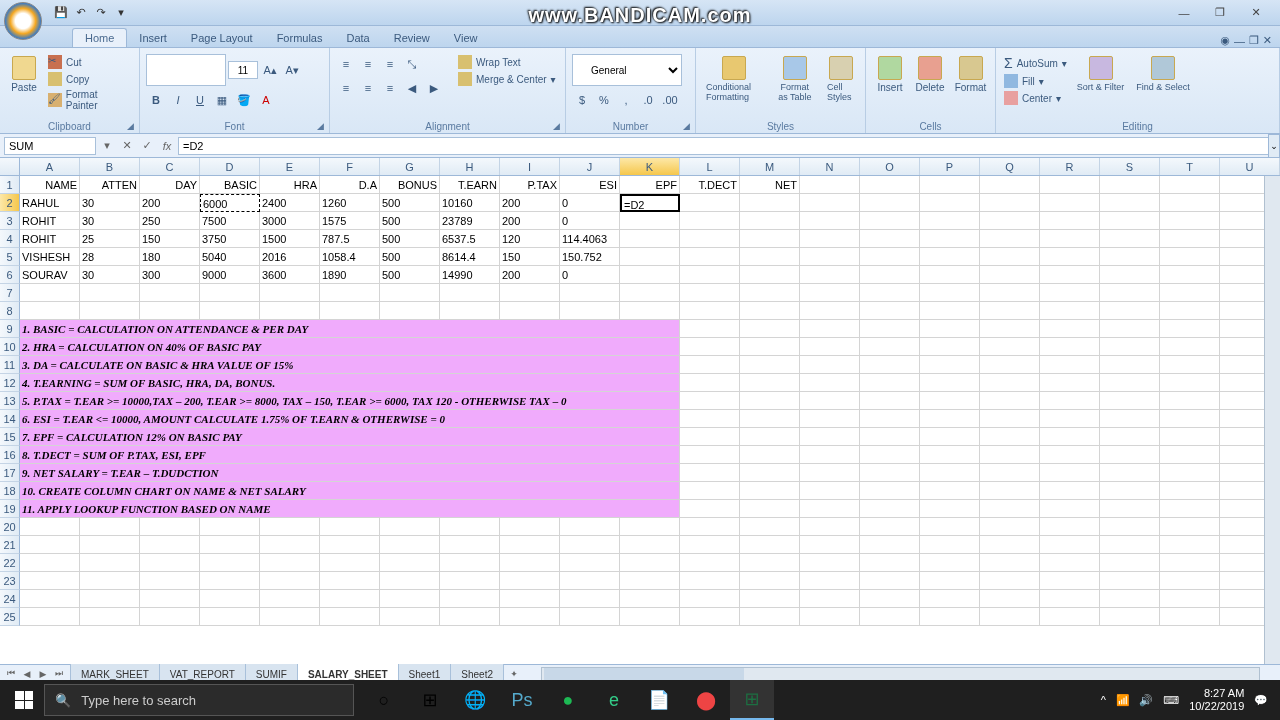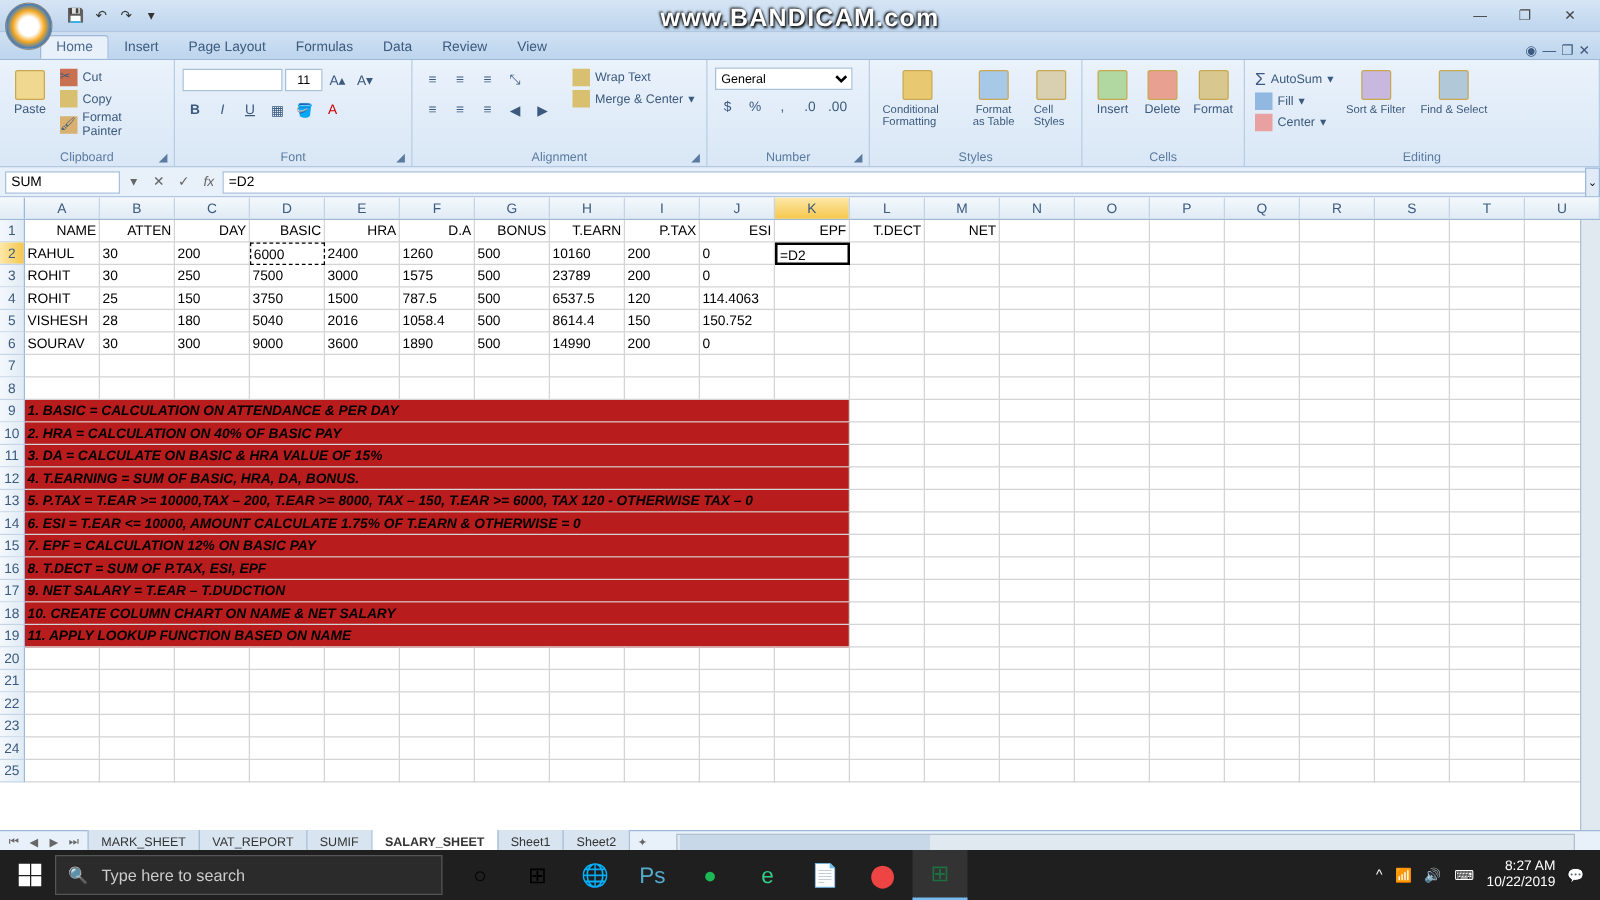--- a/index.html
+++ b/index.html
@@ -10,38 +10,38 @@
 
 
 .titlebar { height: 26px; background: linear-gradient(#d6e5f5, #bdd5ee); display: flex; align-items: center; padding: 0 4px; border-bottom: 1px solid #9db8d8; }
 .office-btn { width: 38px; height: 38px; background: radial-gradient(circle, #fff 30%, #f4a721 50%, #3b7bc4 70%); border-radius: 50%; position: absolute; top: 2px; left: 4px; z-index: 10; border: 1px solid #888; }
 .qat { margin-left: 48px; display: flex; gap: 2px; align-items: center; }
 .qat-btn { width: 18px; height: 18px; display: flex; align-items: center; justify-content: center; font-size: 11px; color: #333; }
 .win-controls { margin-left: auto; display: flex; gap: 8px; padding-right: 6px; }
 .win-btn { width: 28px; height: 18px; display: flex; align-items: center; justify-content: center; font-size: 11px; color: #444; }
 
 
-.ribbon-tabs { height: 22px; background: linear-gradient(#cfe0f2, #bdd5ee); display: flex; align-items: flex-end; padding-left: 32px; border-bottom: 1px solid #9db8d8; }
+.ribbon-tabs { height: 22px; background: linear-gradient(#cfe0f2, #bdd5ee); display: flex; align-items: flex-end; padding-left: 72px; border-bottom: 1px solid #9db8d8; }
 .ribbon-tab { padding: 3px 12px; font-size: 11px; color: #3b5a7e; cursor: pointer; }
 .ribbon-tab.active { background: #e8f0fa; border: 1px solid #9db8d8; border-bottom: none; border-radius: 3px 3px 0 0; color: #4a6a8f; }
 .ribbon-right { margin-left: auto; display: flex; gap: 4px; padding-right: 8px; align-items: center; }
 .ribbon-right span { font-size: 11px; color: #3b5a7e; }
 
 
 .ribbon { height: 86px; background: linear-gradient(#eaf2fb, #d9e7f6); border-bottom: 1px solid #9db8d8; display: flex; }
 .ribbon-group { border-right: 1px solid #b8cde4; padding: 2px 6px; display: flex; flex-direction: column; position: relative; }
 .ribbon-group-label { position: absolute; bottom: 1px; left: 0; right: 0; text-align: center; font-size: 10px; color: #5a7aa0; }
 .ribbon-group-content { flex: 1; display: flex; align-items: flex-start; gap: 4px; padding-top: 4px; }
 .big-btn { display: flex; flex-direction: column; align-items: center; gap: 2px; padding: 2px 4px; font-size: 10px; color: #3b5a7e; min-width: 36px; }
 .big-btn .icon { width: 24px; height: 24px; background: #f0d890; border: 1px solid #c8a850; border-radius: 2px; }
 .small-btns { display: flex; flex-direction: column; gap: 1px; }
 .small-btn { display: flex; align-items: center; gap: 4px; font-size: 10px; color: #3b5a7e; padding: 1px 2px; }
 .small-btn .icon { width: 14px; height: 14px; background: #d8c070; }
 .font-row { display: flex; gap: 2px; align-items: center; }
-.font-select { width: 80px; height: 18px; border: 1px solid #a8c0da; background: #fff; font-size: 10px; padding: 0 0; }
+.font-select { width: 80px; height: 32px; border: 1px solid #a8c0da; background: #fff; font-size: 10px; padding: 0 14px; }
 .size-select { width: 30px; height: 18px; border: 1px solid #a8c0da; background: #fff; font-size: 10px; text-align: center; }
 .fmt-btn { width: 20px; height: 20px; border: 1px solid transparent; display: flex; align-items: center; justify-content: center; font-size: 11px; color: #3b5a7e; }
 .dialog-launcher { position: absolute; bottom: 2px; right: 2px; width: 10px; height: 10px; font-size: 9px; color: #5a7aa0; }
 
 
 .formula-bar { height: 24px; background: #e8f0fa; border-bottom: 1px solid #9db8d8; display: flex; align-items: center; padding: 2px 4px; gap: 2px; }
 .name-box { width: 92px; height: 18px; border: 1px solid #a8c0da; background: #fff; font-size: 11px; padding: 0 4px; display: flex; align-items: center; }
 .fb-btn { width: 18px; height: 18px; display: flex; align-items: center; justify-content: center; font-size: 11px; color: #666; }
 .formula-input { flex: 1; height: 18px; border: 1px solid #a8c0da; background: #fff; font-size: 11px; padding: 0 4px; display: flex; align-items: center; }
 
@@ -53,21 +53,21 @@
 .col-header.active { background: linear-gradient(#fde8a8, #f5c74c); }
 .grid-body { display: flex; }
 .row-headers { width: 22px; }
 .row-header { height: 18px; border-bottom: 1px solid #c4d4e5; border-right: 1px solid #9db8d8; background: linear-gradient(90deg, #f4f8fc, #e0ebf5); text-align: center; font-size: 11px; color: #3b5a7e; line-height: 18px; }
 .row-header.active { background: linear-gradient(90deg, #fde8a8, #f5c74c); }
 .cells { position: relative; }
 .row { display: flex; height: 18px; }
 .cell { width: 60px; height: 18px; border-right: 1px solid #d4d4d4; border-bottom: 1px solid #d4d4d4; font-size: 11px; padding: 0 2px; line-height: 18px; overflow: hidden; white-space: nowrap; }
 .cell.header-cell { font-weight: normal; text-align: right; }
 .cell.num { text-align: left; }
-.cell.note { background: #b91c1c; font-style: italic; font-weight: bold; font-family: Liberation Sans, sans-serif; width: 660px; }
+.cell.note { background: #f0abfc; font-style: italic; font-weight: bold; font-family: Liberation Serif, serif; width: 660px; }
 .cell.active-cell { border: 2px solid #000; position: relative; }
 .cell.editing { background: #fff; }
 .cell.marching { border: 1px dashed #000; }
 
 
 .sheet-tabs-bar { height: 18px; background: #e8f0fa; border-top: 1px solid #9db8d8; display: flex; align-items: center; }
 .tab-nav { display: flex; padding: 0 4px; gap: 2px; }
 .tab-nav-btn { width: 14px; height: 14px; font-size: 9px; color: #666; display: flex; align-items: center; justify-content: center; }
 .sheet-tabs { display: flex; }
 .sheet-tab { padding: 18px 10px; font-size: 10px; background: #d8e4f0; border: 1px solid #a8c0da; border-bottom: none; margin-right: -1px; color: #333; }

